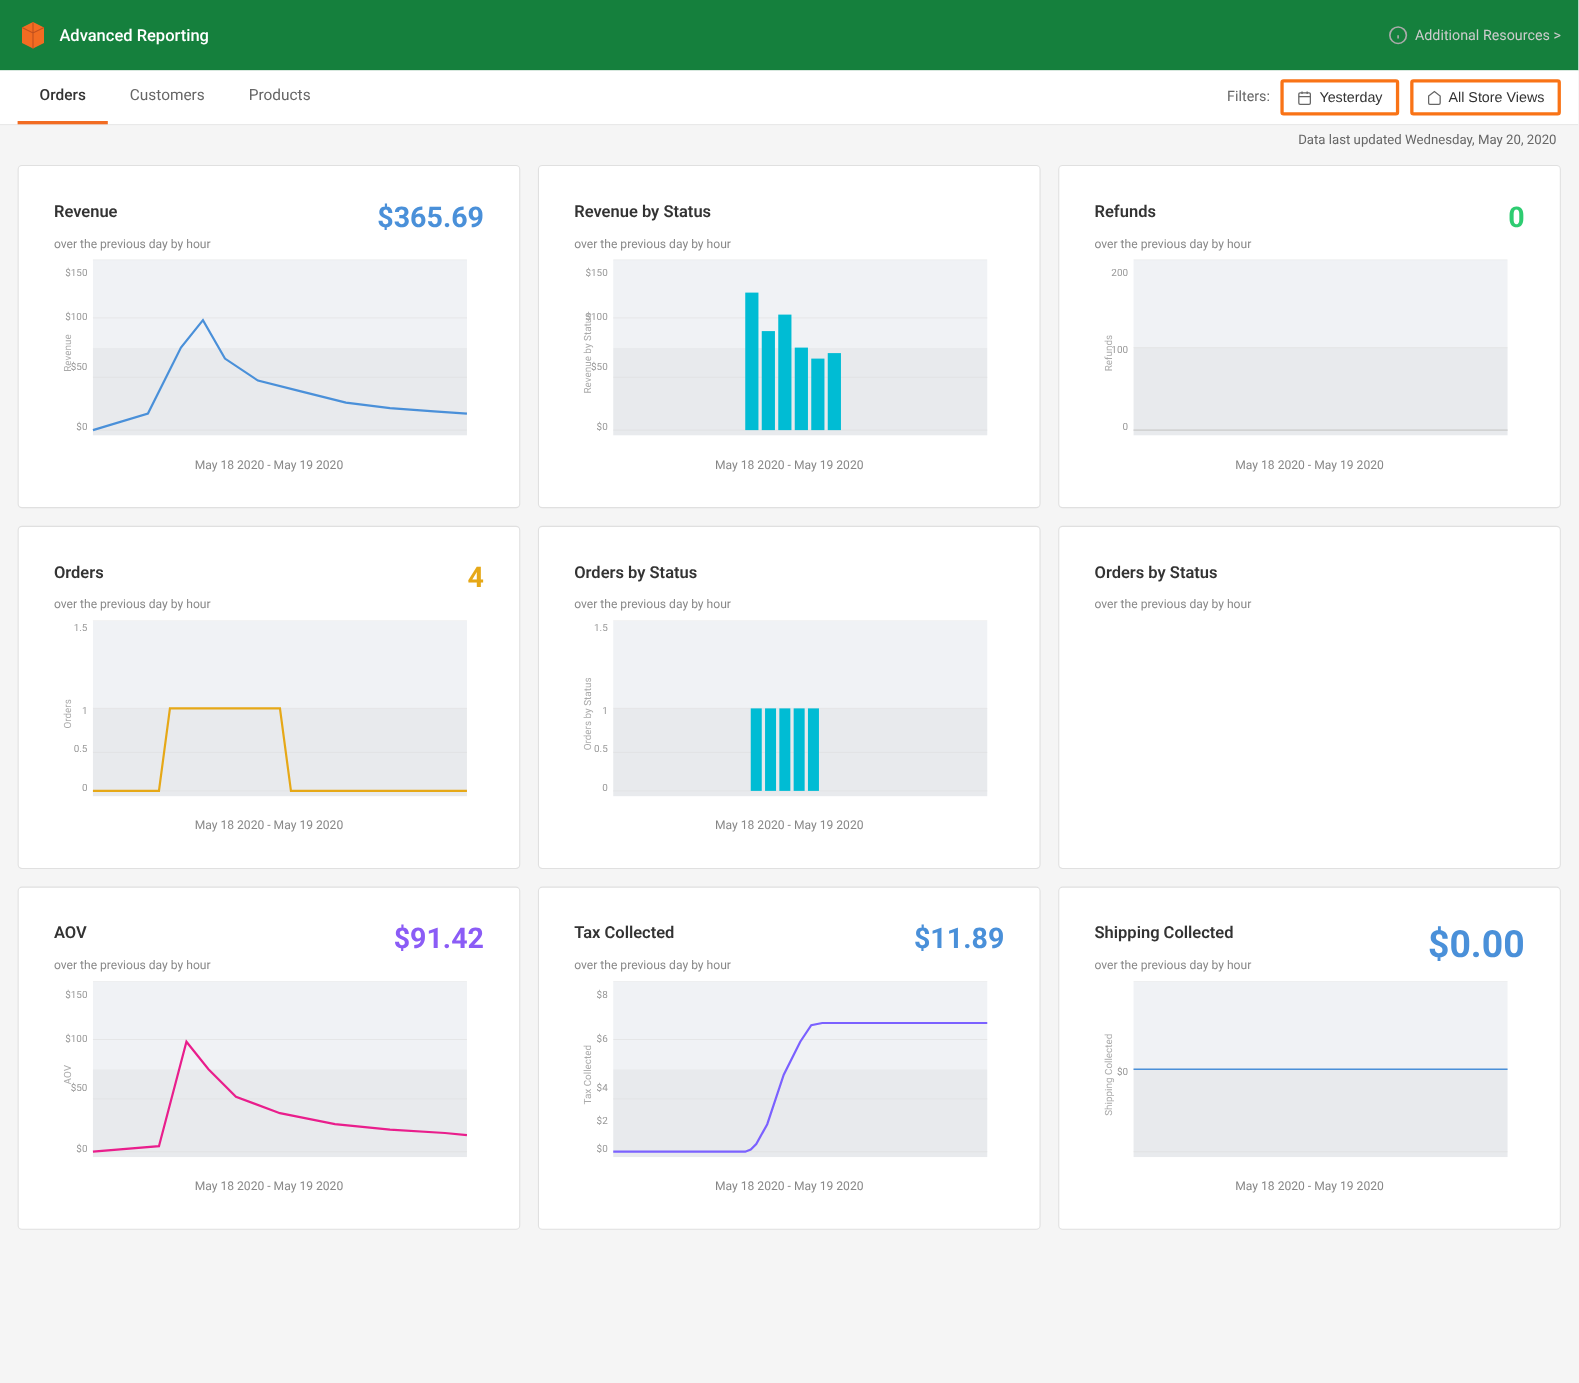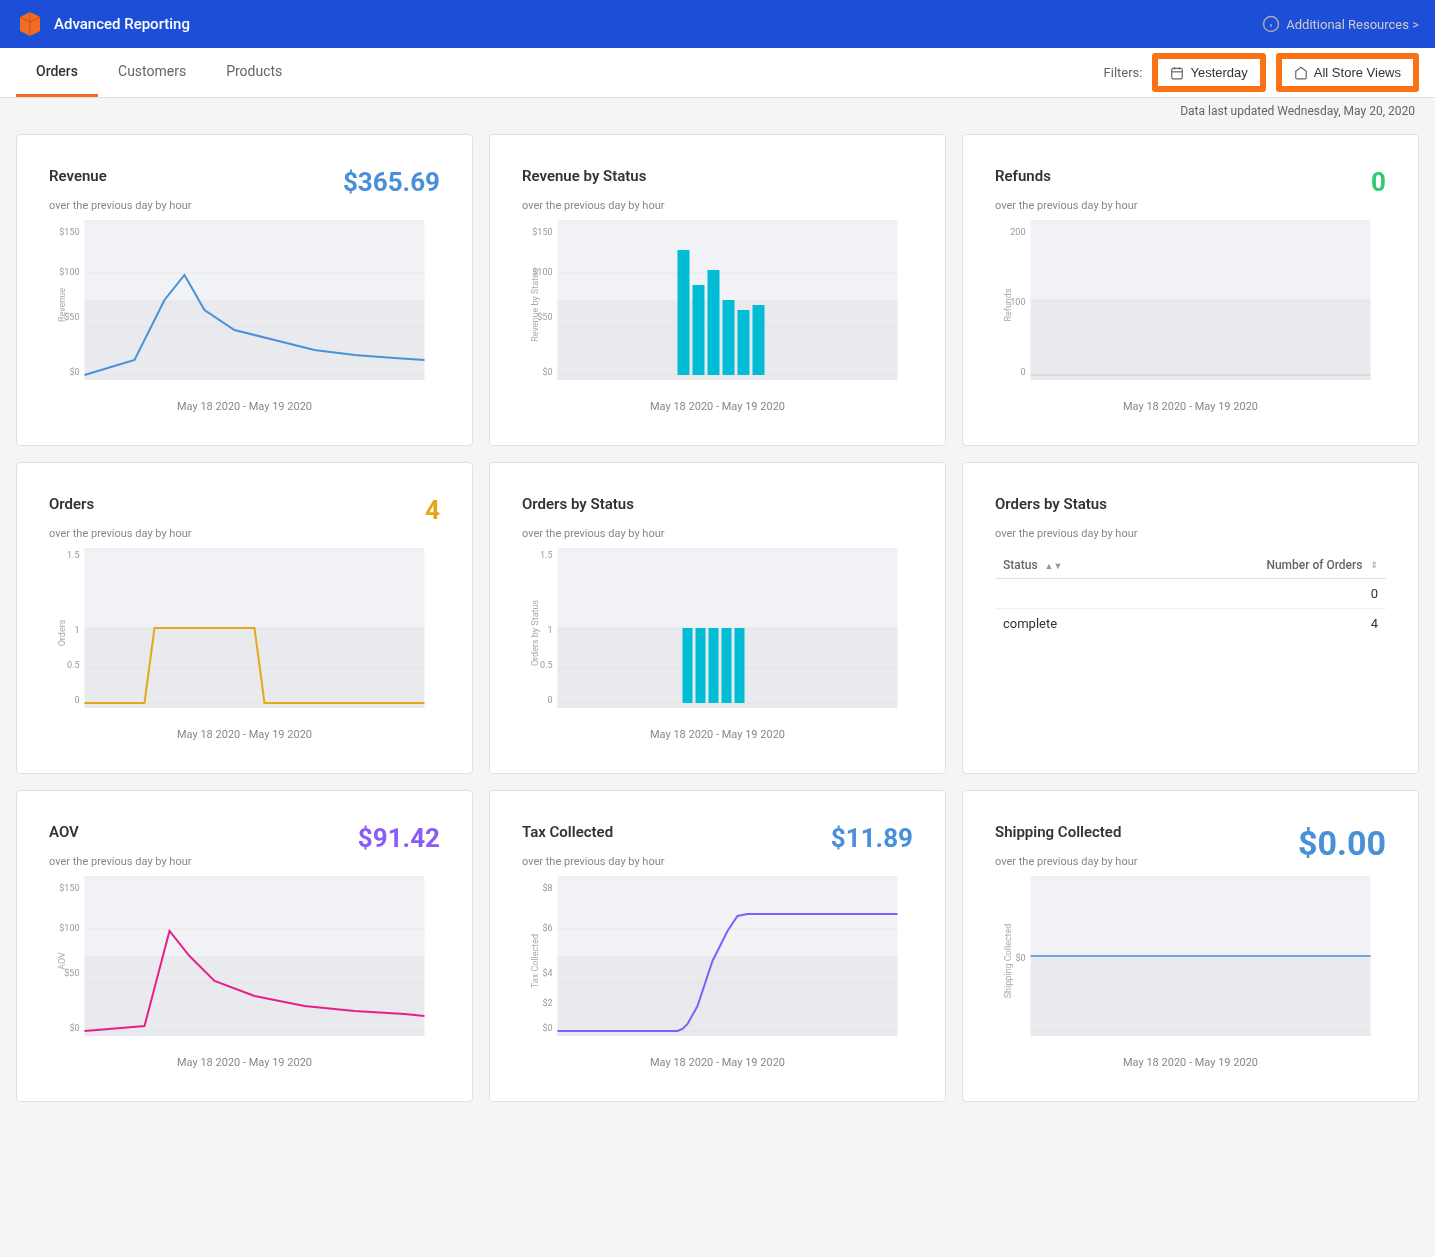--- a/index.html
+++ b/index.html
@@ -1,26 +1,26 @@
 <!DOCTYPE html>
 <html><head>
   <meta charset="utf-8">
   <style>
     * { box-sizing: border-box; margin: 0; padding: 0; }
     body { font-family: -apple-system, BlinkMacSystemFont, 'Segoe UI', Roboto, sans-serif; background: #f5f5f5; color: #333; font-size: 13px; }
 
     
     .top-bar {
-      background: #1d4ed8;
+      background: #15803d;
       color: #fff;
       display: flex;
       align-items: center;
       justify-content: space-between;
       padding: 0 16px;
-      height: 48px;
+      height: 64px;
     }
     .top-bar-left { display: flex; align-items: center; gap: 10px; }
     .magento-logo { width: 28px; height: 28px; }
     .app-title { font-size: 15px; font-weight: 500; color: #fff; }
     .top-bar-right { display: flex; align-items: center; gap: 6px; color: #ccc; font-size: 13px; cursor: pointer; }
 
     
     .tab-bar {
       background: #fff;
       border-bottom: 1px solid #e0e0e0;
@@ -40,21 +40,21 @@
       color: #666;
       border-bottom: 3px solid transparent;
       height: 100%;
     }
     .tab-item.active { color: #333; border-bottom-color: #f26c22; font-weight: 500; }
 
     .filters-area { display: flex; align-items: center; gap: 10px; }
     .filters-label { font-size: 13px; color: #666; }
     .filter-btn {
       display: flex; align-items: center; gap: 6px;
-      border: 6px solid #f97316; background: #fff; padding: 6px 12px;
+      border: 3px solid #f97316; background: #fff; padding: 6px 12px;
       border-radius: 3px; cursor: pointer; font-size: 13px; color: #333;
     }
 
     
     .data-updated-bar {
       text-align: right;
       padding: 6px 20px;
       font-size: 12px;
       color: #666;
       background: #f5f5f5;
@@ -365,46 +365,20 @@
     <div class="card-date-range">May 18 2020 - May 19 2020</div>
   </div>
 
   <div class="card">
     <div class="card-header">
       <div>
         <div class="card-title">Orders by Status</div>
         <div class="card-subtitle">over the previous day by hour</div>
       </div>
     </div>
-    <table class="status-table">
-      <thead>
-        <tr>
-          <th>
-            <span>Status</span>
-            <span class="sort-arrows">▲▼</span>
-          </th>
-          <th>
-            <div class="th-right-sort">
-              <span>Number of Orders</span>
-              <span class="sort-arrows">⇕</span>
-            </div>
-          </th>
-        </tr>
-      </thead>
-      <tbody id="status-table-body">
-      <tr>
-            <td></td>
-            <td>0</td>
-          </tr>
-          <tr>
-            <td>complete</td>
-            <td>4</td>
-          </tr>
-        </tbody>
-    </table>
   </div>
 
   <div class="card">
     <div class="card-header">
       <div>
         <div class="card-title">AOV</div>
         <div class="card-subtitle">over the previous day by hour</div>
       </div>
       <div class="card-value-aov">$91.42</div>
     </div>

